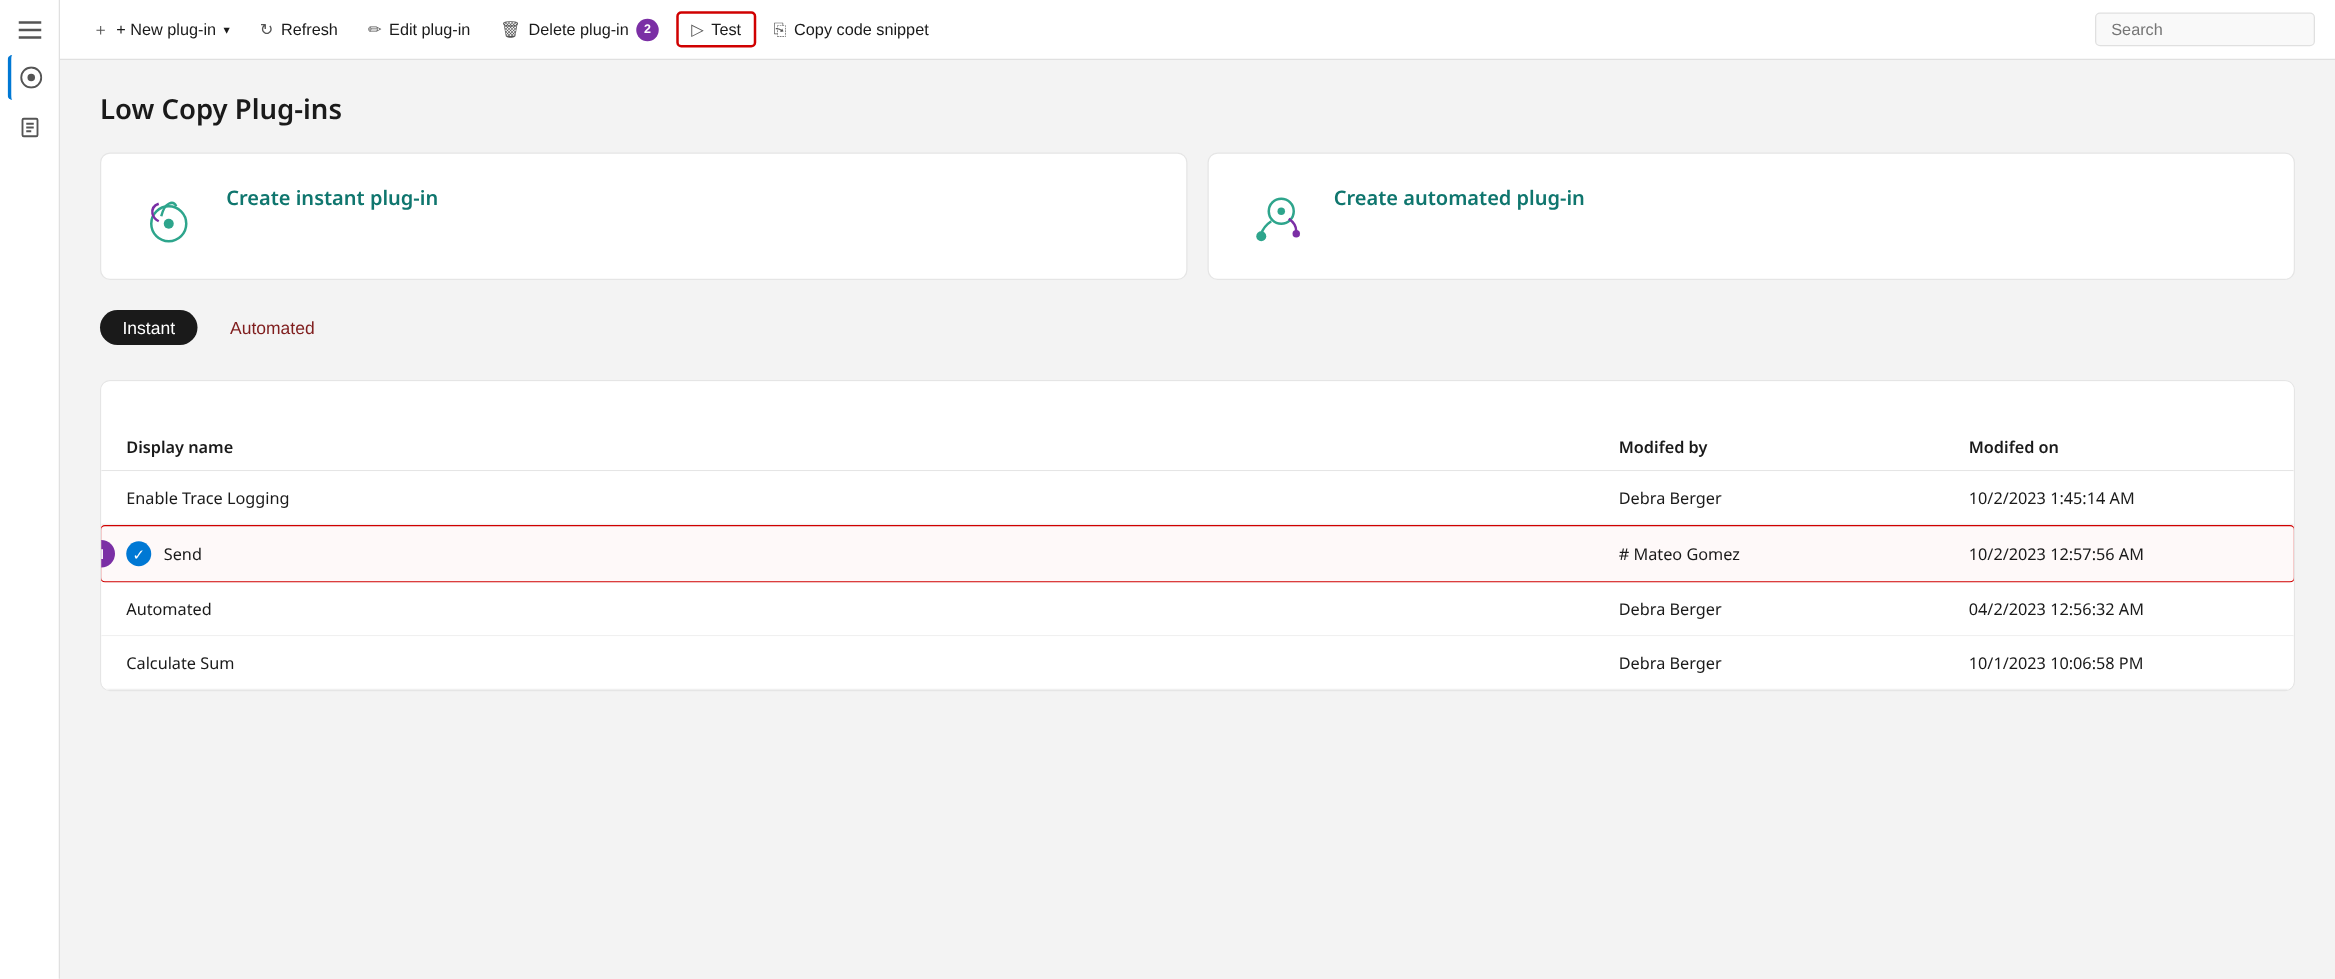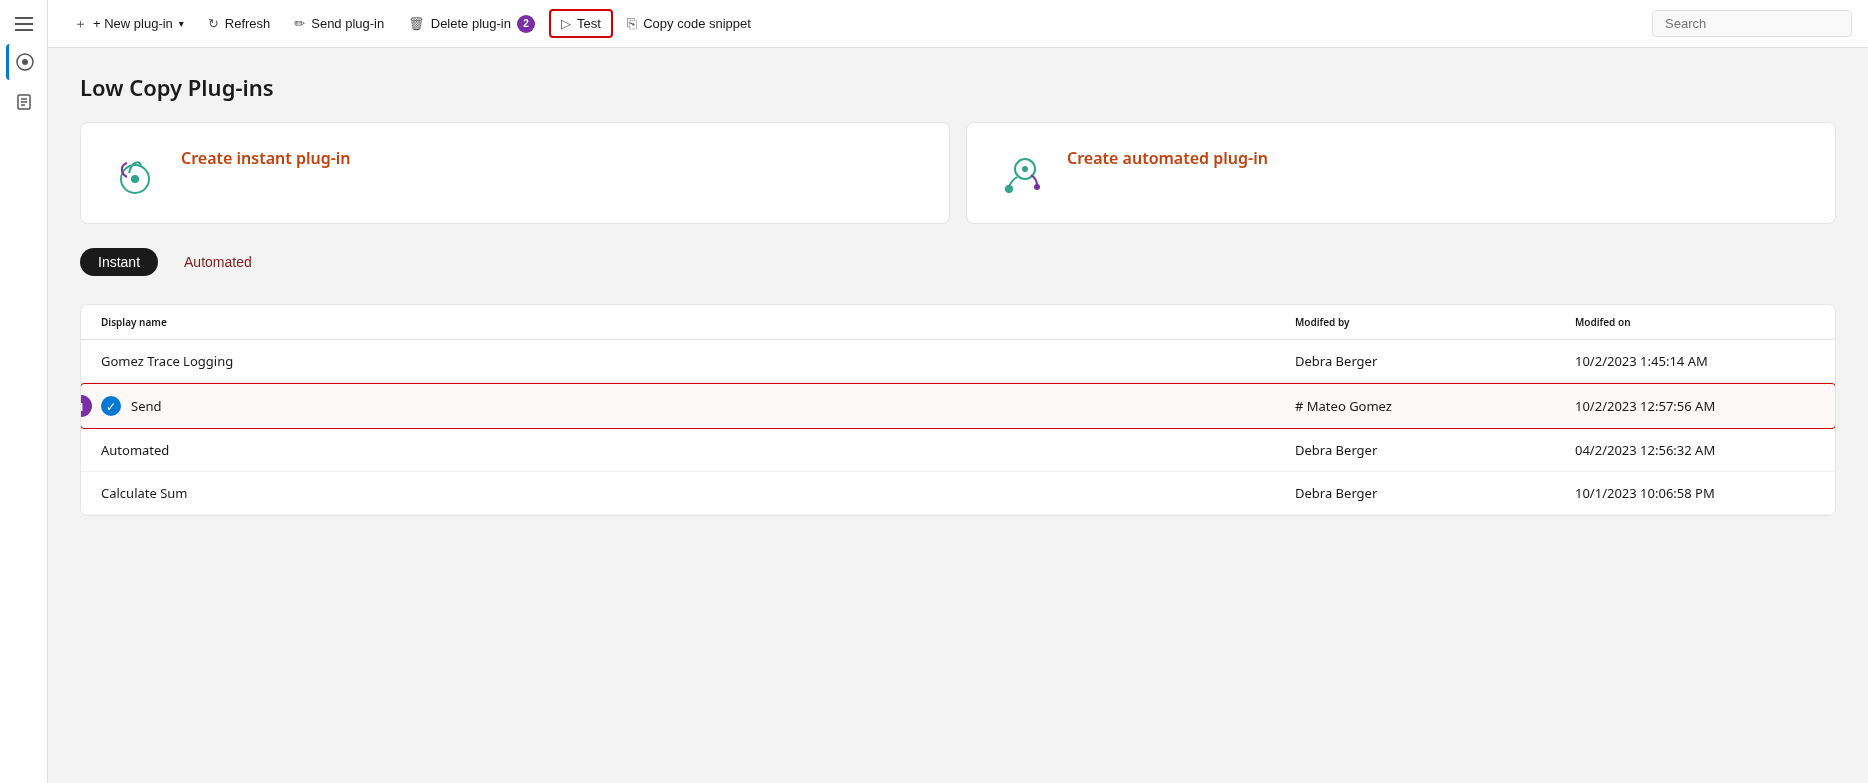--- a/index.html
+++ b/index.html
@@ -93,21 +93,21 @@
       font-weight: 600;
     }
     .toolbar-search {
       margin-left: auto;
       padding: 5px 12px;
       border: 1px solid #e0e0e0;
       border-radius: 4px;
       font-size: 13px;
       background: #f9f9f9;
       color: #8b5cf6;
-      width: 200px;
+      width: 176px;
     }
 
     
     .content {
       padding: 24px 32px;
       flex: 1;
       overflow-y: auto;
       background: #f3f3f3;
     }
 
@@ -137,21 +137,21 @@
     }
     .card-icon {
       width: 52px; height: 52px;
       flex-shrink: 0;
       display: flex; align-items: center; justify-content: center;
     }
     .card-text h3 {
       font-size: 16px;
       font-weight: 600;
       margin-bottom: 6px;
-      color: #c2410c;
+      color: #0f766e;
     }
     .card-text p {
       font-size: 13px;
       color: #555;
       line-height: 1.4;
     }
 
     
     .tabs {
       display: flex; gap: 8px;
@@ -182,23 +182,24 @@
       overflow: hidden;
     }
     .table-header {
       display: grid;
       grid-template-columns: 1fr 280px 240px;
       padding: 10px 20px;
       border-bottom: 1px solid #e5e5e5;
       background: #fff;
     }
     .table-header-cell {
-      font-size: 10px;
+      font-size: 13px;
       font-weight: 600;
       color: #1a1a1a;
+      margin-top: 33px;
     }
     .table-row {
       display: grid;
       grid-template-columns: 1fr 280px 240px;
       padding: 12px 20px;
       border-bottom: 1px solid #f0f0f0;
       align-items: center;
       background: #fff;
       position: relative;
     }
@@ -275,21 +276,21 @@
       <span style="font-size:10px;">▾</span>
     </button>
 
     <button class="toolbar-btn">
       <span class="btn-icon">↻</span>
       <span>Refresh</span>
     </button>
 
     <button class="toolbar-btn">
       <span class="btn-icon">✏</span>
-      <span>Send plug-in</span>
+      <span>Edit plug-in</span>
     </button>
 
     <button class="toolbar-btn" style="display:flex;align-items:center;gap:6px;">
       <span class="btn-icon">🗑</span>
       <span>Delete plug-in</span>
       <span class="toolbar-badge">2</span>
     </button>
 
     <button class="toolbar-btn test-btn">
       <span class="btn-icon">▷</span>
@@ -348,21 +349,21 @@
     </div>
 
     <div class="table-container">
       <div class="table-header">
         <div class="table-header-cell">Display name</div>
         <div class="table-header-cell">Modifed by</div>
         <div class="table-header-cell">Modifed on</div>
       </div>
 
       <div class="table-row">
-        <div class="table-row-cell">Gomez Trace Logging</div>
+        <div class="table-row-cell">Enable Trace Logging</div>
         <div class="table-row-cell">Debra Berger</div>
         <div class="table-row-cell">10/2/2023 1:45:14 AM</div>
       </div>
 
       <div class="table-row selected" style="position:relative;">
         <div class="badge-circle">1</div>
         <div class="table-row-cell row-with-check">
           <div class="check-circle">✓</div>
           <span>Send</span>
         </div>

